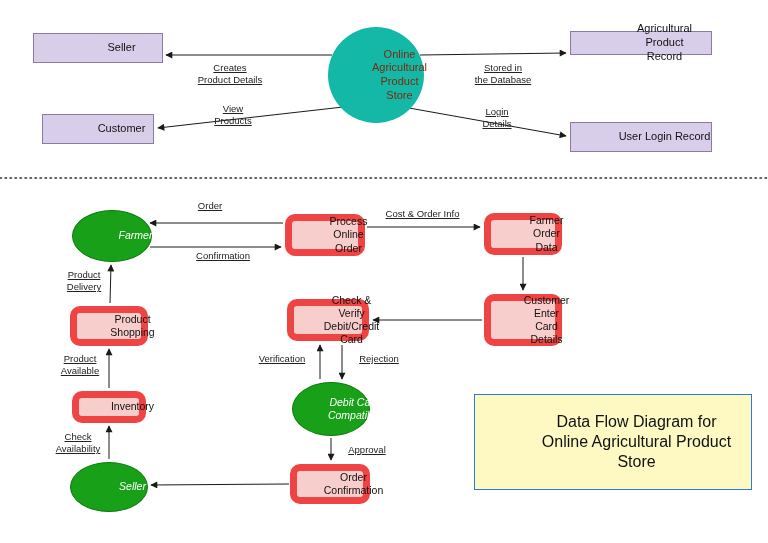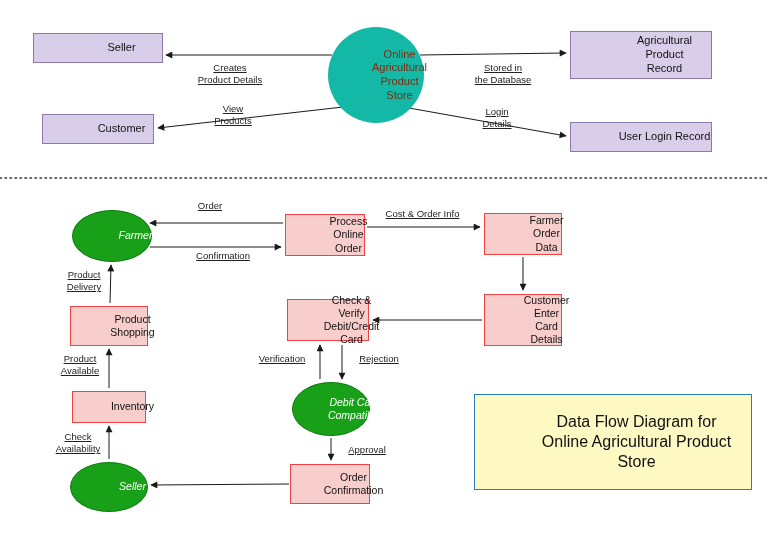--- a/index.html
+++ b/index.html
@@ -6,21 +6,21 @@
   #canvas {
     position:relative; width:768px; height:543px; background:#ffffff;
     font-family:"Liberation Sans", sans-serif; overflow:hidden; color:#111;
   }
   .node {
     position:absolute; display:flex; align-items:center; justify-content:center;
     text-align:center; white-space:pre-line; font-size:11px; line-height:1.25;
     box-sizing:border-box; color:#111;padding-left:47px;
   }
   .lav   { background:#d9cee9; border:1px solid #8b7aa8; }
-  .pink  { background:#f8cecc; border:1px solid #ef4444; border-radius:0; font-size:10.5px; }
+  .pink  { background:#f8cecc; border:7px solid #ef4444; border-radius:10px; font-size:10.5px; }
   .green { background:#18a118; border:1px solid #0c7a0e; color:#ffffff; border-radius:50%; font-size:10.5px;font-style:italic; }
   .circle{ background:#14b8a6; border-radius:50%; color:#7f2a0c; font-size:11px; }
   .blue  { background:#fef9c3; border:1px solid #2a7fc1; font-size:16px; }
   .flabel {
     position:absolute; text-align:center; white-space:pre-line;
     font-size:9.5px; line-height:1.3; color:#222;text-decoration:underline;
   }
   .arrows { position:absolute; left:0; top:0; pointer-events:none; }
   .arrows line { stroke:#1a1a1a; stroke-width:1; }
   .arrows line.dotted { stroke:#333; stroke-width:1.6; stroke-dasharray:1.5 3.5; stroke-linecap:round; }
@@ -58,21 +58,21 @@
     <line x1="110" y1="303" x2="111" y2="265" marker-end="url(#ah)"></line>
   </svg>
 
   <div class="node lav" style="left:33px;top:33px;width:130px;height:30px">Seller</div>
 
   <div class="node lav" style="left:42px;top:114px;width:112px;height:30px">Customer</div>
 
   <div class="node circle" style="left:328px;top:27px;width:96px;height:96px">Online Agricultural
 Product Store</div>
 
-  <div class="node lav" style="left:570px;top:31px;width:142px;height:48px">Agricultural Product
+  <div class="node lav" style="left:570px;top:31px;width:142px;height:24px">Agricultural Product
 Record</div>
 
   <div class="node lav" style="left:570px;top:122px;width:142px;height:30px">User Login  Record</div>
 
   <div class="flabel" style="left:188px;top:62px;width:84px">Creates
 Product Details</div>
   <div class="flabel" style="left:461px;top:62px;width:84px">Stored in
 the Database</div>
   <div class="flabel" style="left:191px;top:103px;width:84px">View
 Products</div>

